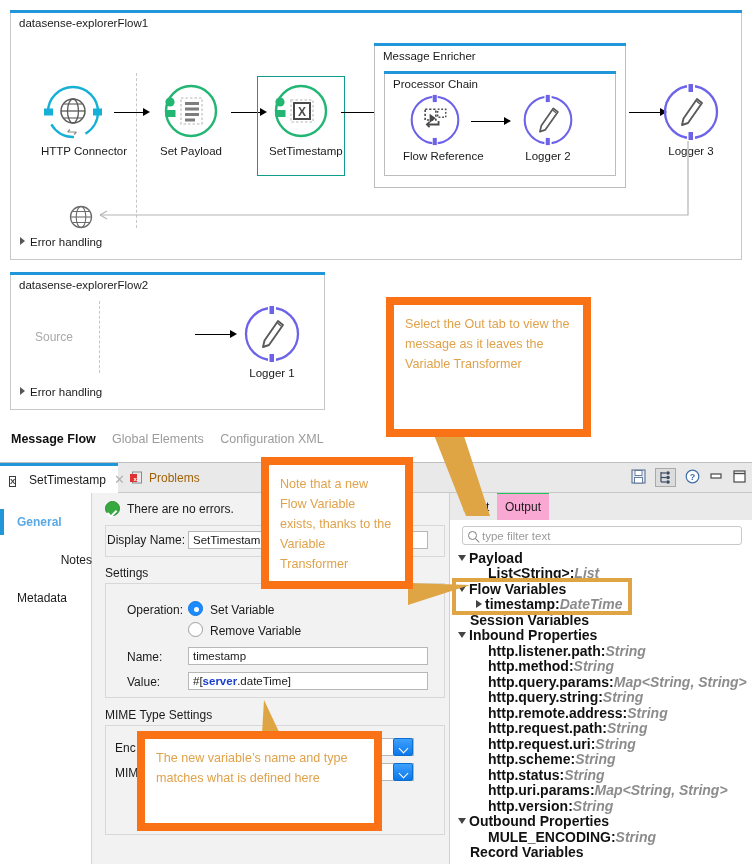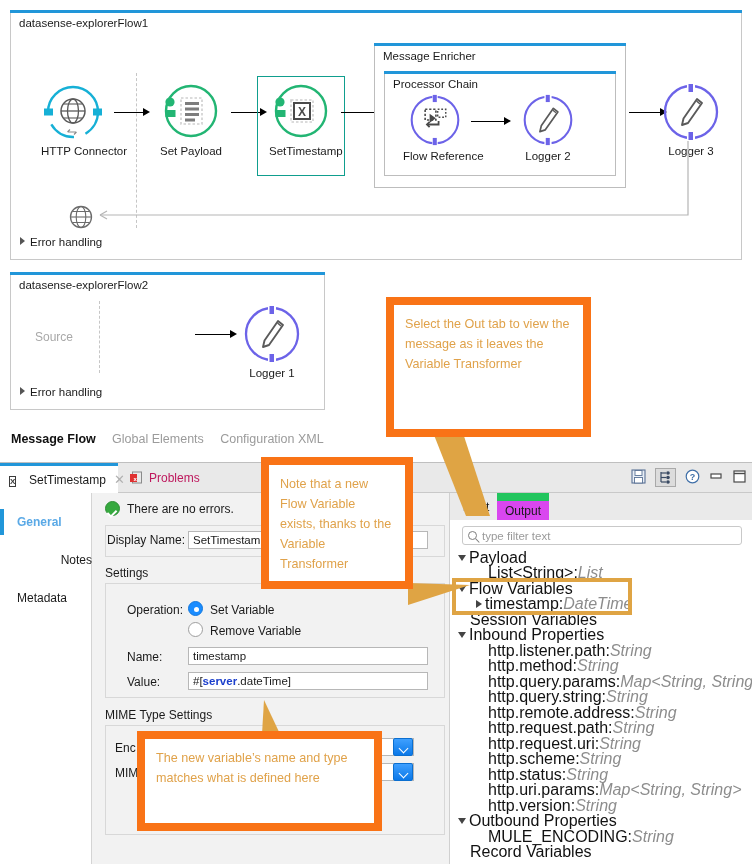--- a/index.html
+++ b/index.html
@@ -53,21 +53,21 @@
   #viewtabs { position:absolute; left:0; top:432px; width:752px; height:24px; }
   #viewtabs span { font-size:12.5px; margin-right:13px; }
   .vt-active { color:#111; font-weight:bold; }
   .vt-idle { color:#9b9b9b; }
 
   
   #props { position:absolute; left:0; top:462px; width:752px; height:402px; background:#f2f2f2; border-top:1px solid #bfbfbf; }
   #props-tabbar { position:absolute; left:0; top:0; width:752px; height:30px; background:#e9e9e9; border-bottom:1px solid #c9c9c9; }
   .ptab { position:absolute; top:0; height:30px; display:flex; align-items:center; padding:0 9px; font-size:12px; }
   .ptab.active { background:#fff; border-top:3px solid #2196d9; }
-  .ptab.idle { color:#be185d; }
+  .ptab.idle { color:#a16207; }
   .ptab .t-icon { width:14px; height:14px; margin-right:6px; flex:none; position:relative; }
   .ptab .x { margin-left:8px; color:#b0b0b0; font-size:13px; }
 
   .ico-x { border:1.6px solid #3b3b3b; width:13px; height:13px; font-size:8px; line-height:10px;
            text-align:center; font-weight:bold; color:#3b3b3b; }
 
   #toolbar-icons { position:absolute; right:6px; top:5px; display:flex; align-items:center; gap:9px; }
 
   #leftnav { position:absolute; left:0; top:30px; width:92px; height:372px; background:#fff; border-right:1px solid #d4d4d4; }
   .lnav { position:absolute; left:0; width:92px; height:38px; display:flex; align-items:center; padding-left:17px; font-size:12px; }
@@ -97,30 +97,30 @@
   .combo-btn { position:absolute; width:20px; height:18px; background:linear-gradient(#3fa0ff,#0b78e8);
                border:1px solid #0b6fd0; border-radius:2px; }
   .combo-btn::after { content:""; position:absolute; left:6px; top:6px; width:6px; height:6px;
                       border:solid #fff; border-width:0 1.6px 1.6px 0; transform:rotate(45deg); }
 
   
   #outpanel { position:absolute; left:449px; top:30px; width:303px; height:372px; background:#fff; border-left:1px solid #d0d0d0; }
   #out-tabs { position:absolute; left:0; top:0; width:303px; height:27px; background:#eaeaea; }
   .otab { position:absolute; top:0; height:27px; display:flex; align-items:center; justify-content:center;
           font-size:12px; }
-  .otab.active { background:#d946ef; border-top:8px solid #22c55e; }
+  .otab.active { background:#f9a8d4; border-top:1px solid #22c55e; }
   #filter { position:absolute; left:12px; top:33px; width:280px; height:19px; background:#fff;
             border:1px solid #c9c9c9; border-radius:3px; display:flex; align-items:center; padding-left:5px; }
   #filter .ph { font-size:11.5px; color:#9a9a9a; margin-left:5px; }
   .mag { width:9px; height:9px; border:1.4px solid #7d7d7d; border-radius:50%; position:relative; flex:none; }
   .mag::after { content:""; position:absolute; right:-3.5px; bottom:-2.5px; width:4.5px; height:1.4px;
                 background:#7d7d7d; transform:rotate(45deg); }
 
   .tree { position:absolute; left:8px; top:57px; width:295px; }
-  .trow { height:15.5px; display:flex; align-items:center; font-size:16px; white-space:nowrap; color:#111; }
+  .trow { height:15.5px; display:flex; align-items:center; font-size:14px; white-space:nowrap; color:#111;font-weight:bold; }
   .trow .tw { display:inline-block; width:0; height:0; margin-right:3px; flex:none; }
   .tw.down { border-left:4.5px solid #444; border-right:4.5px solid #444;
              border-top:6px solid #444; border-left-color:transparent; border-right-color:transparent; }
   .tw.right { border-top:4.5px solid transparent; border-bottom:4.5px solid transparent;
               border-left:6px solid #444; }
   .tw.blank { width:9px; }
   .ttype { color:#8c8c8c; font-style:italic; }
 
   
   #flowvar-hl { position:absolute; border:4px solid #dfa444; background:transparent; }

